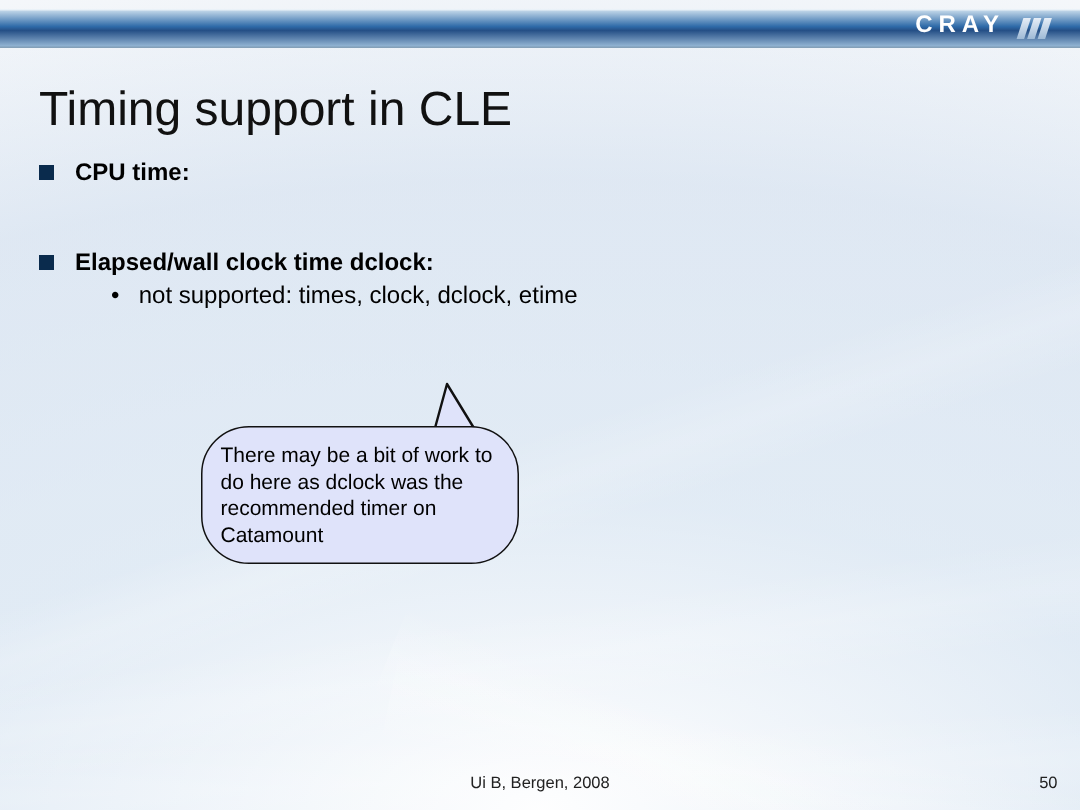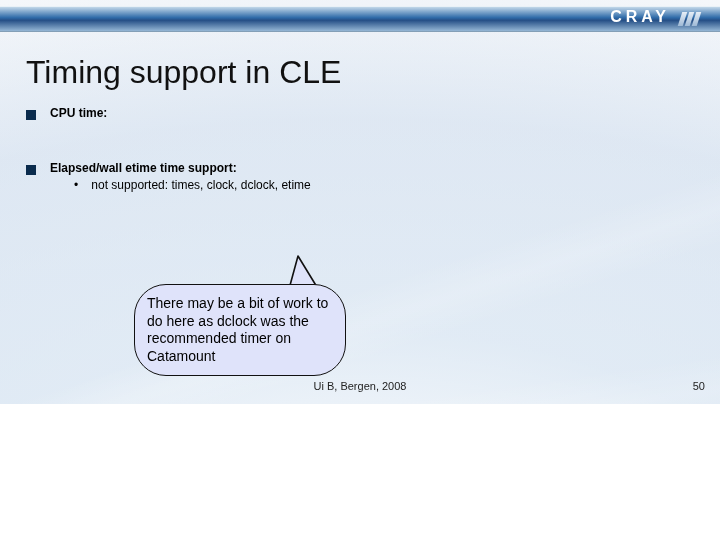--- a/index.html
+++ b/index.html
@@ -1,20 +1,20 @@
 <!DOCTYPE html>
 <html><head>
 <meta charset="utf-8">
 <style>
   * { margin: 0; padding: 0; box-sizing: border-box; }
   html, body { width: 720px; height: 540px; overflow: hidden; font-family: Arial, Helvetica, sans-serif; }
   .slide {
     position: relative;
     width: 720px;
-    height: 404px;
+    height: 540px;
     background:
       radial-gradient(1200px 600px at 360px 540px, rgba(255,255,255,0.85) 0%, rgba(210,225,240,0.6) 35%, rgba(170,195,225,0.35) 70%, rgba(170,195,225,0.05) 100%),
       linear-gradient(#fdfdfd, #f6f9fc);
   }
   
   .topbar {
     position: absolute; top: 6px; left: 0; right: 0; height: 26px;
     background: linear-gradient(#cfe1ef 0%, #2e6aa8 45%, #254f86 55%, #9fc0dc 100%);
     box-shadow: inset 0 1px 0 rgba(255,255,255,0.6), inset 0 -1px 0 rgba(0,0,0,0.15);
   }
@@ -40,21 +40,21 @@
   .beam.b3 { top: 500px; transform: rotate(-2deg); }
   .beam.b4 { top: 430px; transform: rotate(12deg); left: 260px; width: 800px;}
   .beam.b5 { top: 400px; transform: rotate(22deg); left: 260px; width: 800px;}
 
   .title {
     position: absolute; left: 26px; top: 54px;
     font-size: 32px; font-weight: 400; color: #111;
   }
 
   .content { position: absolute; left: 26px; top: 106px; right: 24px; color: #000;
-             font-size: 12px; line-height: 1.25; }
+             font-size: 16px; line-height: 1.25; }
   .sec { position: relative; padding-left: 24px; margin-bottom: 40px; }
   .sq { position: absolute; left: 0; top: 4px; width: 10px; height: 10px; background: #0a2b4d; }
   .sec-head { font-weight: 700; }
   .sub { padding-left: 24px; }
   .sub .row { margin-top: 2px; }
   .dot { display: inline-block; width: 14px; }
   .fn { color: #1f5aa0; }
 
   
   .callout {
@@ -98,21 +98,21 @@
 
   <div class="content">
 
     <div class="sec">
       <span class="sq"></span>
       <div class="sec-head">CPU time:</div>
     </div>
 
     <div class="sec">
       <span class="sq"></span>
-      <div class="sec-head">Elapsed/wall etime time support:</div>
+      <div class="sec-head">Elapsed/wall clock time dclock:</div>
       <div class="sub">
         <div class="row">
           <span class="dot">•</span>
           <span>not supported: </span><span>times, clock, dclock, etime</span>
         </div>
       </div>
     </div>
   </div>
 
   <svg class="callout-tail" viewBox="0 0 50 50">

